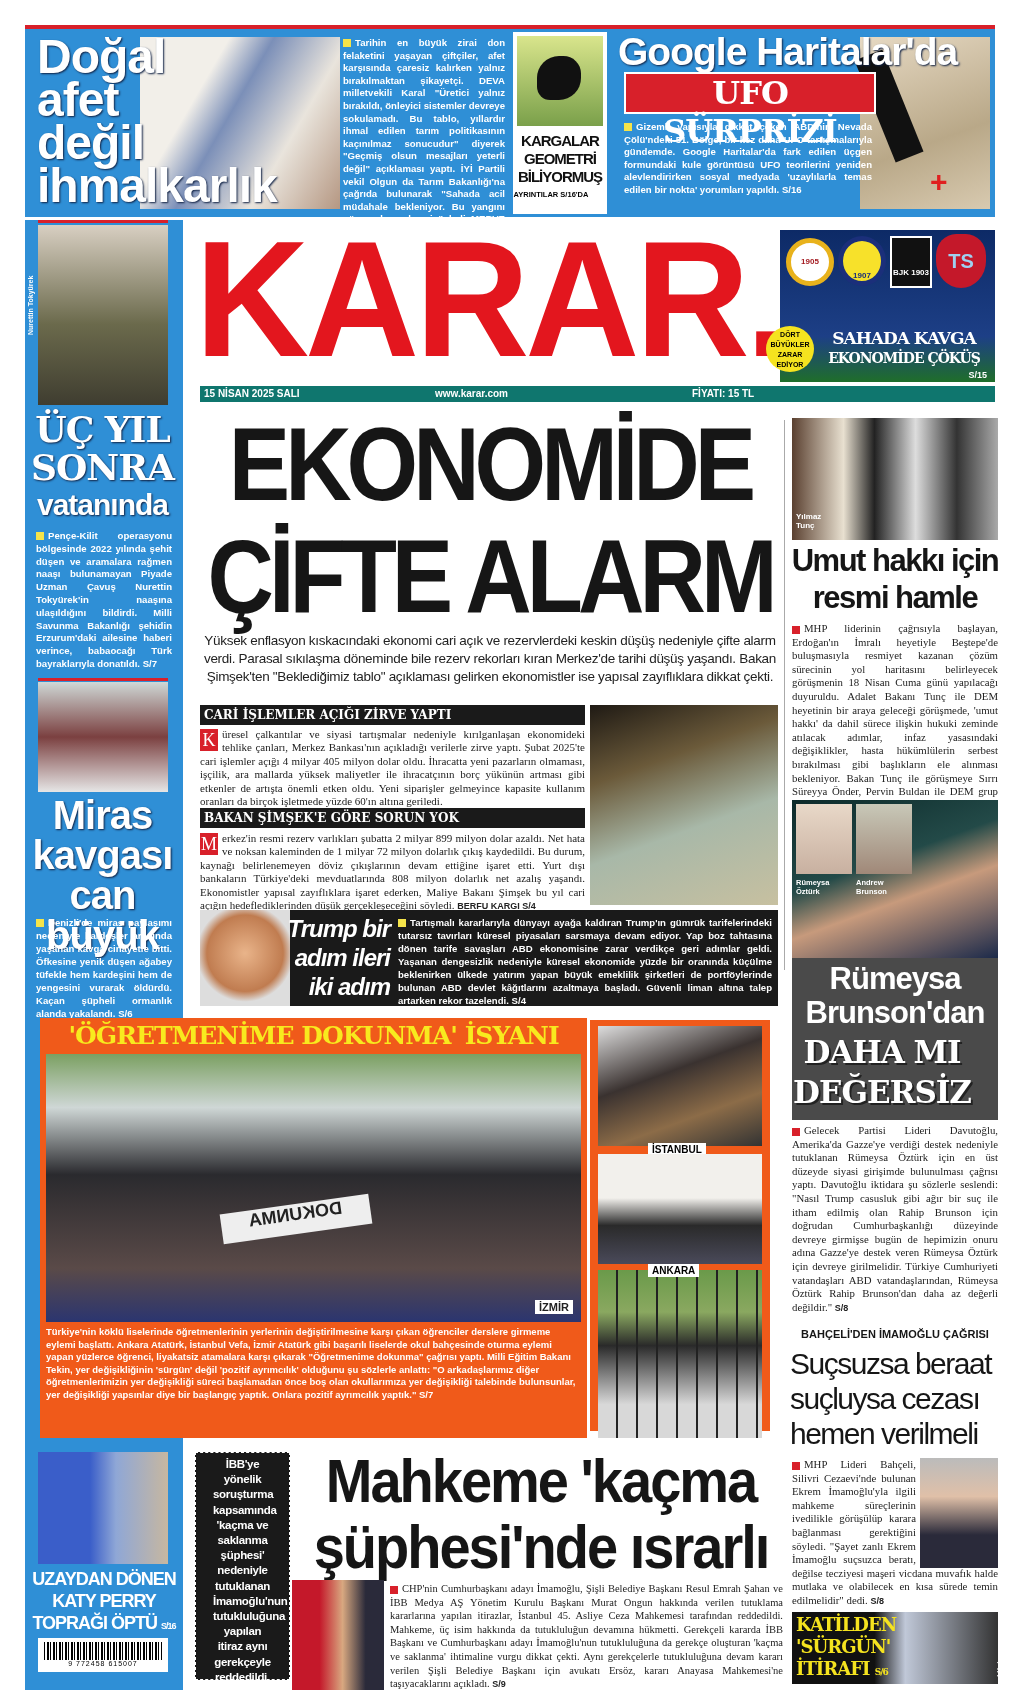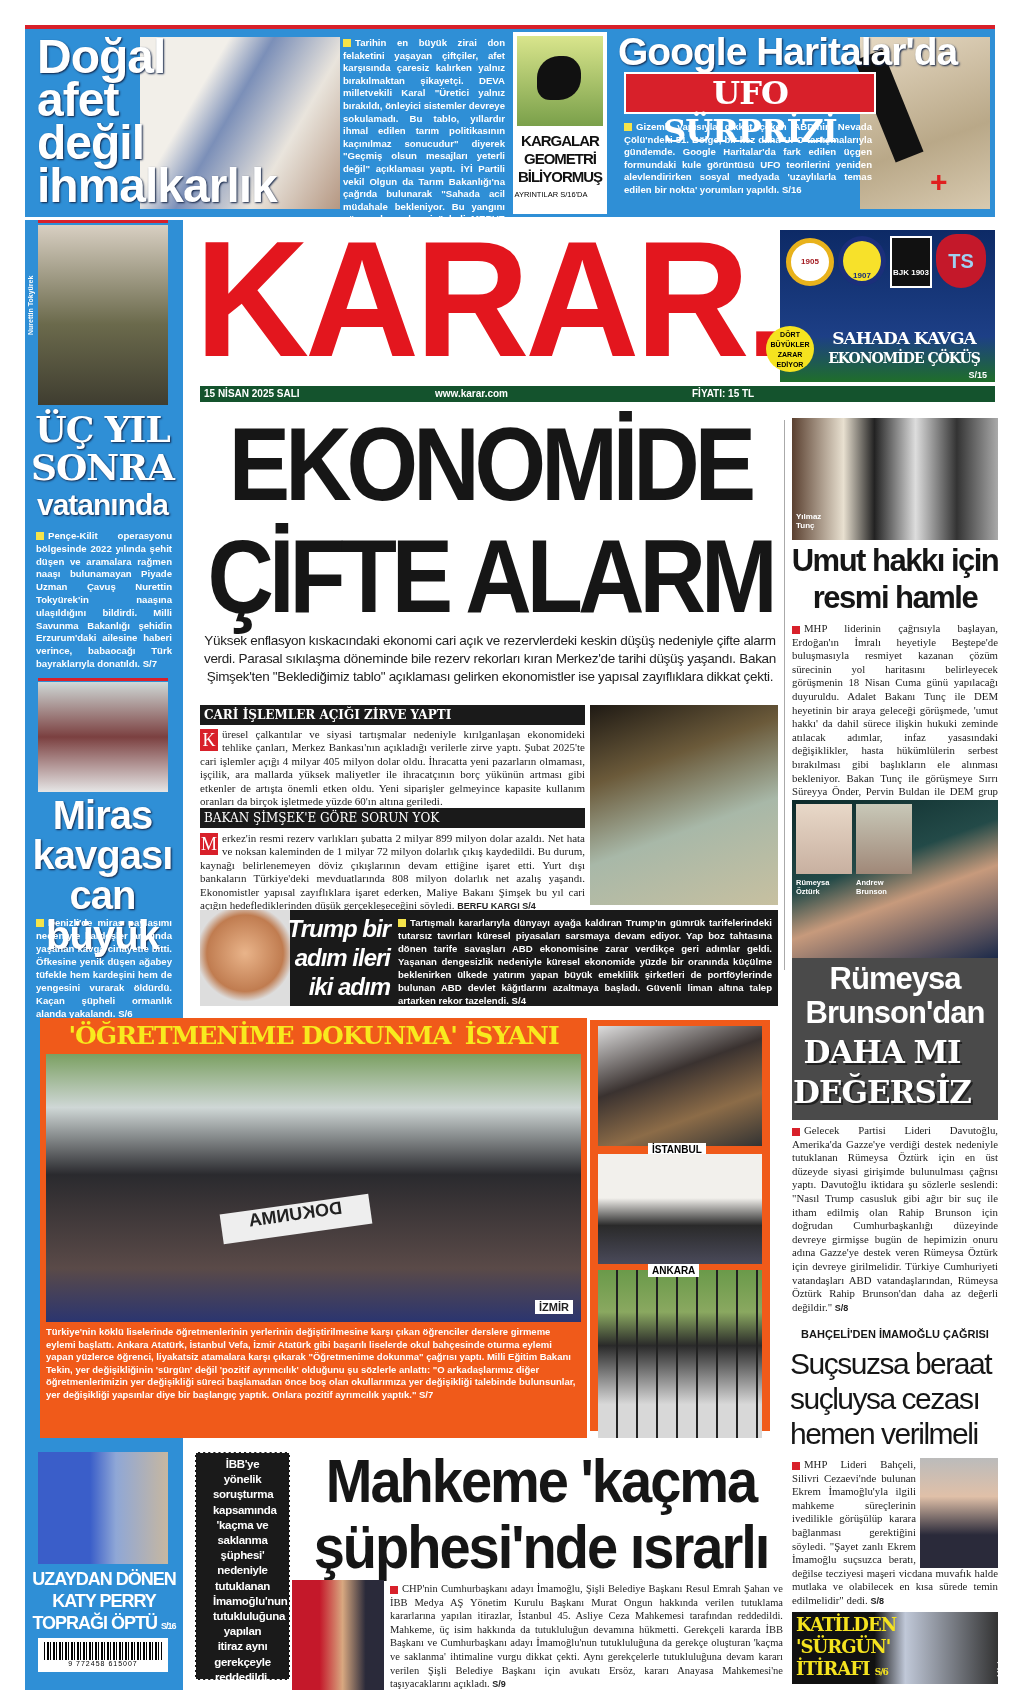--- a/index.html
+++ b/index.html
@@ -33,21 +33,21 @@
 
 <div class="abs" style="left:510px;top:29px;width:100px;height:188px;background:#fff;border:3px solid #2f8fd6">
   <div class="photo" style="left:4px;top:4px;width:86px;height:90px;background:linear-gradient(180deg,#d9e58c,#7aa04a)">
     <div style="position:absolute;left:20px;top:20px;width:44px;height:44px;background:#111;border-radius:50% 40% 50% 30%"></div>
   </div>
   <div class="abs cond" style="left:0;top:100px;width:94px;text-align:center;font-size:15px;line-height:18px;color:#111">
     <div>KARGALAR</div>
       <div>GEOMETRİ</div>
       <div>BİLİYORMUŞ</div>
   </div>
-  <div class="abs" style="left:0;top:158px;width:76px;text-align:center;font-size:7.5px;font-weight:normal">AYRINTILAR S/16'DA</div>
+  <div class="abs" style="left:0;top:158px;width:76px;text-align:center;font-size:7.5px;font-weight:bold">AYRINTILAR S/16'DA</div>
 </div>
 
 <div class="abs blue" style="left:610px;top:29px;width:385px;height:188px">
   <div class="photo" style="left:250px;top:8px;width:130px;height:172px;background:linear-gradient(160deg,#e6d9c3,#b9a888 60%,#d8cab0)">
     <div style="position:absolute;left:14px;top:14px;width:30px;height:110px;background:#111;transform:rotate(-22deg)"></div>
     <div style="position:absolute;left:70px;top:128px;color:#e02020;font-size:30px;font-weight:bold">+</div>
   </div>
   <div class="abs wtext cond" style="left:8px;top:6px;font-size:39px;line-height:34px;text-shadow:1px 1px 2px #124">Google Haritalar'da</div>
   <div class="abs cond" style="left:14px;top:43px;width:252px;height:42px;background:#d8202a;border:2px solid #fff;color:#fff;font-size:32px;line-height:38px;text-align:center;font-family:'DejaVu Serif',serif">UFO SÜRPRİZİ</div>
   <div class="abs wtext sm" style="left:14px;top:92px;width:248px;text-align:justify;font-size:9.6px;line-height:12.6px">
@@ -100,38 +100,38 @@
       <div>BÜYÜKLER</div>
       <div>ZARAR</div>
       <div>EDİYOR</div>
   </div>
   <div class="abs wtext cond" style="left:36px;top:98px;width:176px;text-align:center;font-family:'DejaVu Serif',serif;font-size:17px;line-height:20px">
     <div>SAHADA KAVGA</div>
       <div style="font-size:14px">EKONOMİDE ÇÖKÜŞ</div>
   </div>
   <div class="abs wtext" style="right:8px;bottom:2px;font-size:9px;font-weight:bold">S/15</div>
 </div>
-<div class="abs" style="left:200px;top:386px;width:795px;height:16px;background:#14532d;color:#fff;font-size:10px;font-weight:bold;line-height:16px">
+<div class="abs" style="left:200px;top:386px;width:795px;height:16px;background:#0f766e;color:#fff;font-size:10px;font-weight:bold;line-height:16px">
   <span style="position:absolute;left:4px">15 NİSAN 2025 SALI</span>
   <span style="position:absolute;left:235px">www.karar.com</span>
   <span style="position:absolute;left:492px">FİYATI: 15 TL</span>
 </div>
 
 <div class="abs" style="left:200px;top:408px;width:580px;text-align:center;color:#161616;font-weight:bold;font-size:92px;line-height:100px;letter-spacing:-5px;transform:scaleY(1.12);transform-origin:top">
   <div>EKONOMİDE</div>
     <div>ÇİFTE ALARM</div>
 </div>
 <div class="abs" style="left:200px;top:632px;width:580px;text-align:center;font-size:13.5px;line-height:18px;color:#222;letter-spacing:-0.3px">Yüksek enflasyon kıskacındaki ekonomi cari açık ve rezervlerdeki keskin düşüş nedeniyle çifte alarm verdi. Parasal sıkılaşma döneminde bile rezerv rekorları kıran Merkez'de tarihi düşüş yaşandı. Bakan Şimşek'ten "Beklediğimiz tablo" açıklaması gelirken ekonomistler ise yapısal zayıflıklara dikkat çekti.</div>
 <div class="abs" style="left:784px;top:420px;width:1px;height:550px;background:#aaa"></div>
 
 <div class="abs" style="left:200px;top:705px;width:385px;height:20px;background:#1a1a1a;color:#fff;font-family:'DejaVu Serif',serif;font-weight:bold;font-size:12px;line-height:20px;padding-left:4px">CARİ İŞLEMLER AÇIĞI ZİRVE YAPTI</div>
 <div class="abs srf" style="left:200px;top:728px;width:385px">
   <span style="float:left;background:#d8202a;color:#fff;font-size:18px;line-height:22px;width:18px;text-align:center;margin:1px 4px 0 0">K</span><span>üresel çalkantılar ve siyasi tartışmalar nedeniyle kırılganlaşan ekonomideki tehlike çanları, Merkez Bankası'nın açıkladığı verilerle zirve yaptı. Şubat 2025'te cari işlemler açığı 4 milyar 405 milyon dolar oldu. İhracatta yeni pazarların olmaması, işçilik, ara mallarda yüksek maliyetler ile ihracatçının borç yükünün artması gibi etkenler de artışta önemli etken oldu. Yeni siparişler gelmeyince kapasite kullanım oranları da birçok işletmede yüzde 60'ın altına geriledi.</span>
 </div>
-<div class="abs" style="left:200px;top:808px;width:385px;height:20px;background:#1a1a1a;color:#fff;font-family:'DejaVu Serif',serif;font-weight:normal;font-size:12px;line-height:20px;padding-left:4px">BAKAN ŞİMŞEK'E GÖRE SORUN YOK</div>
+<div class="abs" style="left:200px;top:808px;width:385px;height:20px;background:#1a1a1a;color:#fff;font-family:'DejaVu Serif',serif;font-weight:bold;font-size:12px;line-height:20px;padding-left:4px">BAKAN ŞİMŞEK'E GÖRE SORUN YOK</div>
 <div class="abs srf" style="left:200px;top:832px;width:385px">
   <span style="float:left;background:#d8202a;color:#fff;font-size:18px;line-height:22px;width:18px;text-align:center;margin:1px 4px 0 0">M</span><span>erkez'in resmi rezerv varlıkları şubatta 2 milyar 899 milyon dolar azaldı. Net hata ve noksan kaleminden de 1 milyar 72 milyon dolarlık çıkış kaydedildi. Bu durum, kaynağı belirlenemeyen döviz çıkışlarının devam ettiğine işaret etti. Yurt dışı bankaların Türkiye'deki mevduatlarında 808 milyon dolarlık net azalış yaşandı. Ekonomistler yapısal zayıflıklara işaret ederken, Maliye Bakanı Şimşek bu yıl cari açığın hedeflediklerinden düşük gerçekleşeceğini söyledi.</span> <b style="font-family:'Liberation Sans',sans-serif;font-size:9px">BERFU KARGI S/4</b>
 </div>
 <div class="photo" style="left:590px;top:705px;width:188px;height:200px;background:linear-gradient(160deg,#1f1a14,#6b5a3a 30%,#a8b8a8 60%,#c7c0a0)"></div>
 
 <div class="abs" style="left:200px;top:910px;width:578px;height:96px;background:#1a1a1a">
   <div class="photo" style="left:0;top:0;width:90px;height:96px;background:radial-gradient(circle at 50% 45%,#e9b48a,#c07c50 55%,#ddd 70%)"></div>
   <div class="abs wtext" style="left:84px;top:4px;font-style:italic;font-weight:bold;font-size:24px;line-height:29px;text-align:right;width:106px;letter-spacing:-1px">
     <div>Trump bir</div>
       <div>adım ileri</div>

